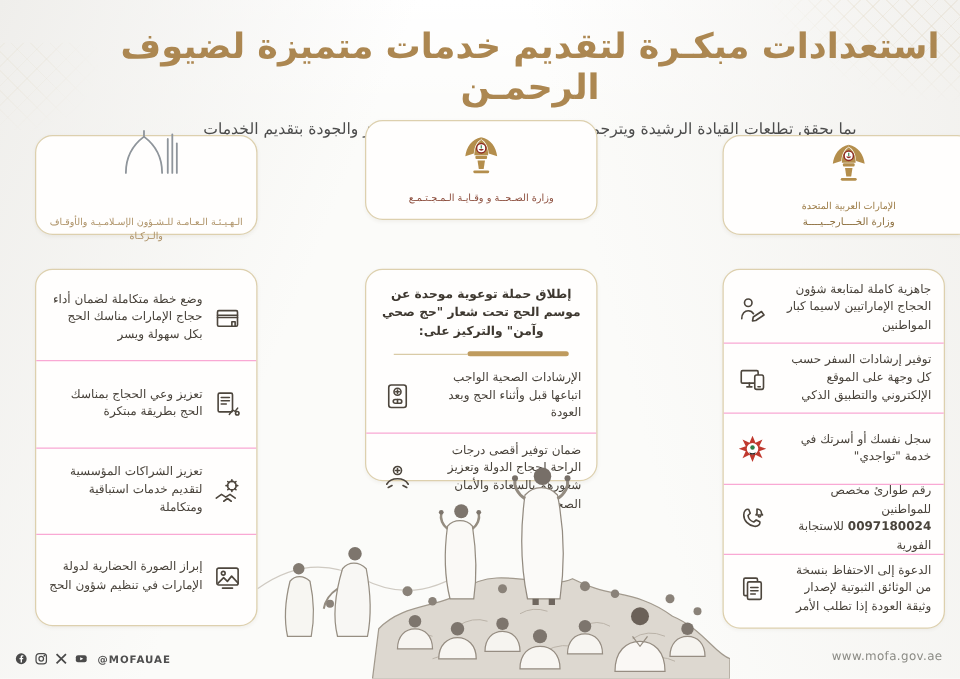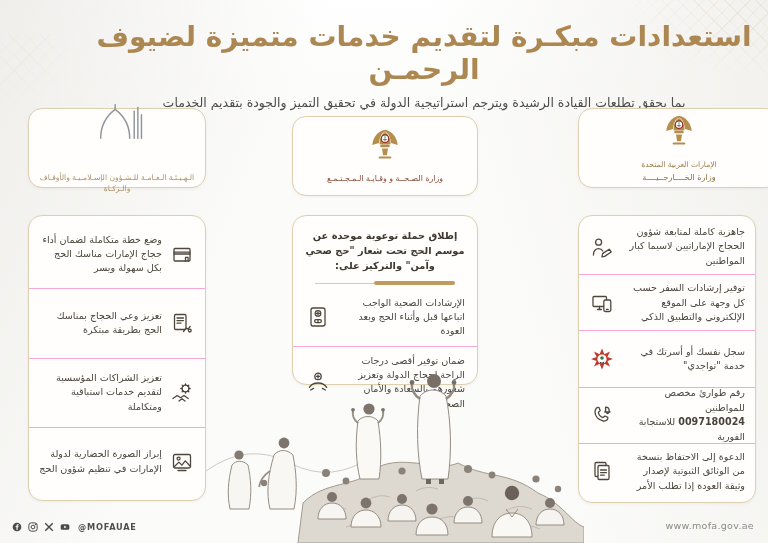--- a/index.html
+++ b/index.html
@@ -31,21 +31,21 @@
   .header{position:absolute;top:20px;left:90px;right:10px;z-index:2;text-align:center;direction:rtl;}
   .title{font-size:28px;font-weight:bold;color:#ac8751;letter-spacing:.2px;}
   .subtitle{margin-top:9px;font-size:12.5px;color:#4c4c4c;}
 
   .card{position:absolute;z-index:2;background:#fffefd;border:1px solid #ddd0ae;
         border-radius:14px;box-shadow:0 1px 3px rgba(90,75,40,.06);box-sizing:border-box;}
 
   
   .logo-card{display:flex;flex-direction:column;align-items:center;justify-content:center;gap:6px;padding:6px;}
   #logo-awqaf{left:28px;top:108px;width:178px;height:80px;}
-  #logo-health{left:292px;top:116px;width:186px;height:80px;}
+  #logo-health{left:292px;top:96px;width:186px;height:80px;}
   #logo-mofa{left:578px;top:108px;width:202px;height:80px;}
   .logo-title{direction:rtl;text-align:center;line-height:1.45;}
   #logo-awqaf .logo-title{font-size:7.6px;color:#ad9166;letter-spacing:.3px;margin-top:20px;}
   #logo-health .logo-title{font-size:7.8px;color:#8a4a39;letter-spacing:.6px;}
   #logo-mofa .logo-title{font-size:7.6px;color:#9c7b45;}
   #logo-mofa .logo-title .l2{font-size:8.2px;letter-spacing:.4px;color:#8d6f3e;display:block;margin-top:2px;}
 
   
   #col-awqaf{left:28px;top:215px;width:178px;height:286px;display:flex;flex-direction:column;padding:4px 0;}
   #col-health{left:292px;top:215px;width:186px;height:170px;display:flex;flex-direction:column;padding:4px 0;}

